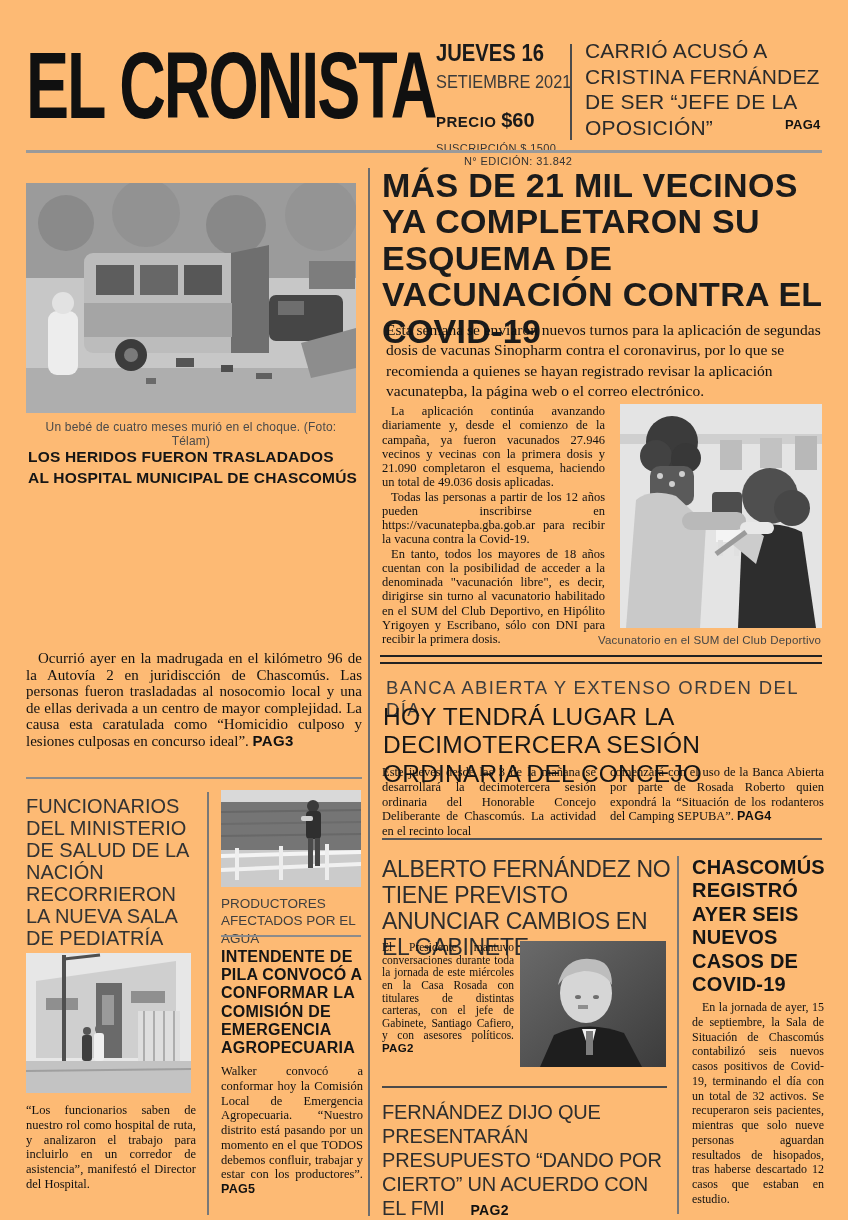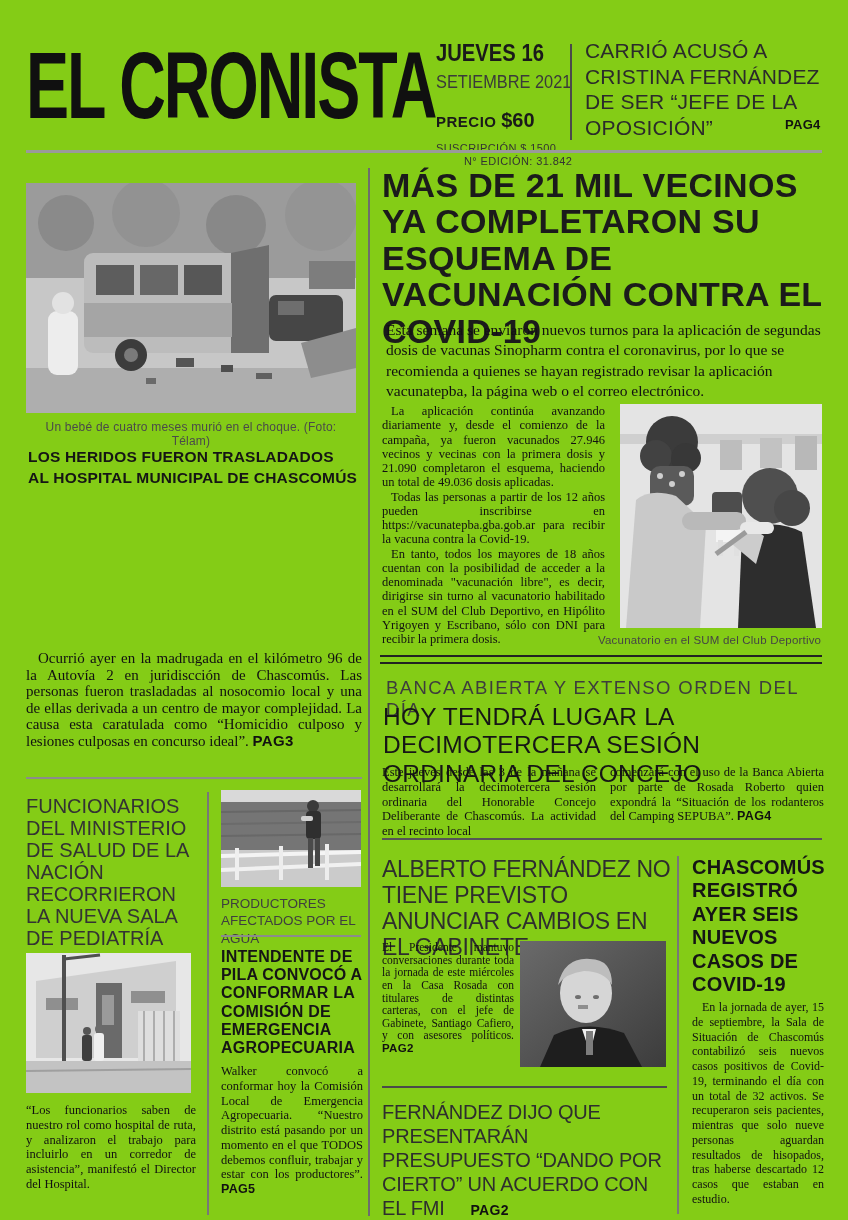--- a/index.html
+++ b/index.html
@@ -1,18 +1,18 @@
 <!DOCTYPE html>
 <html><head>
 <meta charset="utf-8">
 <style>
   html,body { margin:0; padding:0; background:#e9e9e9; }
   #page {
     position:relative; width:848px; height:1220px; margin:0 auto;
-    background:#84cc16; overflow:hidden;
+    background:#fdba74; overflow:hidden;
     font-family:"Liberation Sans", sans-serif; color:#1a1a1a;
   }
   .abs { position:absolute; }
   .serif { font-family:"Liberation Serif", serif; color:#111; }
   .just { text-align:justify; }
   .pag { font-family:"Liberation Sans", sans-serif; font-weight:bold; letter-spacing:.3px; color:#111; }
 
   
   #logo {
     left:26px; top:38px; font-size:95px; font-weight:bold; letter-spacing:-3px;

